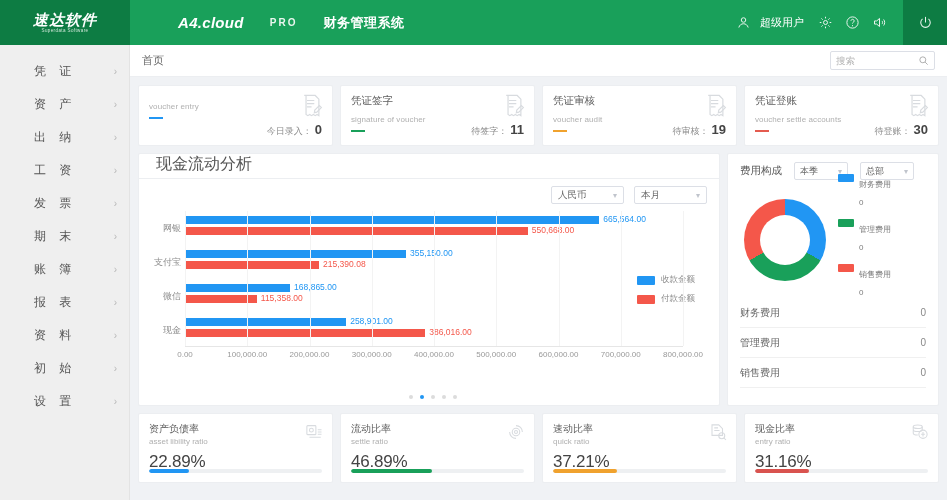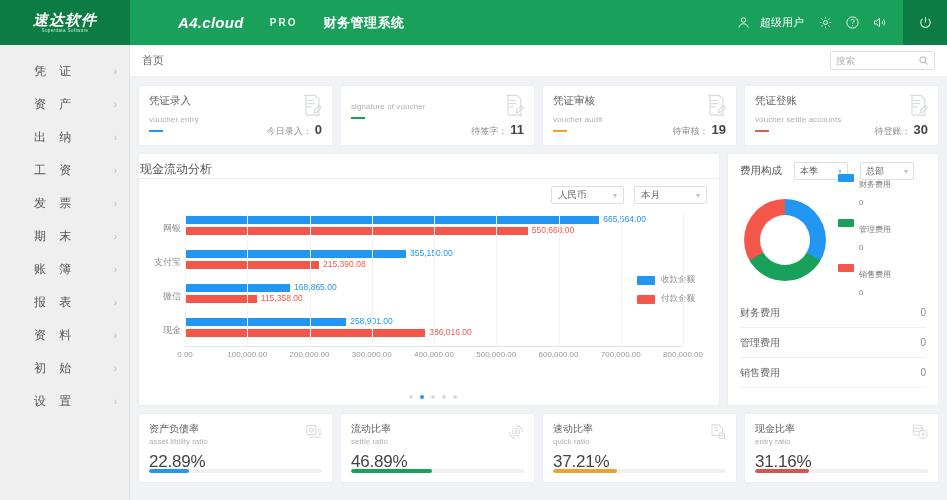--- a/index.html
+++ b/index.html
@@ -90,21 +90,21 @@
   .stat-bl { font-size: 9px; color: #8c8c8c; }
   .stat-bv { font-size: 13px; color: #444; font-weight: bold; }
   .stat-ico { position: absolute; right: 9px; top: 8px; color: #d8dbdf; }
 
   
   .mid-row { display: flex; gap: 7px; margin-top: 7px; }
 
   .panel { background: #fff; border: 1px solid #eceef1; border-radius: 2px; }
   .panel-head {
     height: 25px; border-bottom: 1px solid #eceef1; display: flex;
-    align-items: flex-end; padding: 0 1px; font-size: 12px; color: #555;
+    align-items: flex-start; padding: 0 17px; font-size: 16px; color: #555;
   }
   .cash-panel { width: 588px; height: 253px; position: relative; }
   .chart-controls {
     position: absolute; top: 32px; right: 12px; display: flex; gap: 10px;
   }
   .sel {
     width: 73px; height: 18px; border: 1px solid #dcdfe6; border-radius: 2px;
     display: flex; align-items: center; padding: 0 6px; font-size: 9.5px; color: #666;
     background: #fff; cursor: pointer;
   }
@@ -293,34 +293,34 @@
           <circle cx="10.5" cy="10.5" r="6.5"></circle>
             <path d="M15.5 15.5L21 21"></path>
           </svg>
       </div>
     </div>
 
     <div class="scroll">
 
       <div class="stat-row" id="stat-row">
           <div class="stat-card">
-            <div class="stat-title">凭证录入</div>
             <div class="stat-sub">voucher entry</div>
             <div class="stat-rule" style="background: rgb(33, 150, 243);"></div>
             <div class="stat-ico"><svg width="22" height="24" viewBox="0 0 24 26" fill="none" stroke="currentColor" stroke-width="1.3">
                 <path d="M3.5 1.5h12l4 4v18l-2-1.3-2 1.3-2-1.3-2 1.3-2-1.3-2 1.3-2-1.3V1.5z"></path>
                 <path d="M6.5 7h8M6.5 10.5h8M6.5 14h5"></path>
                 <path d="M15 17.5l5-5 2.2 2.2-5 5-2.6.6z"></path>
               </svg></div>
             <div class="stat-bottom">
               <span class="stat-bl">今日录入：</span>
               <span class="stat-bv">0</span>
             </div>
           </div>
           <div class="stat-card">
+            <div class="stat-title">凭证签字</div>
             <div class="stat-sub">signature of voucher</div>
             <div class="stat-rule" style="background: rgb(25, 160, 90);"></div>
             <div class="stat-ico"><svg width="22" height="24" viewBox="0 0 24 26" fill="none" stroke="currentColor" stroke-width="1.3">
                 <path d="M3.5 1.5h12l4 4v18l-2-1.3-2 1.3-2-1.3-2 1.3-2-1.3-2 1.3-2-1.3V1.5z"></path>
                 <path d="M6.5 7h8M6.5 10.5h8M6.5 14h5"></path>
                 <path d="M15 17.5l5-5 2.2 2.2-5 5-2.6.6z"></path>
               </svg></div>
             <div class="stat-bottom">
               <span class="stat-bl">待签字：</span>
               <span class="stat-bv">11</span>

